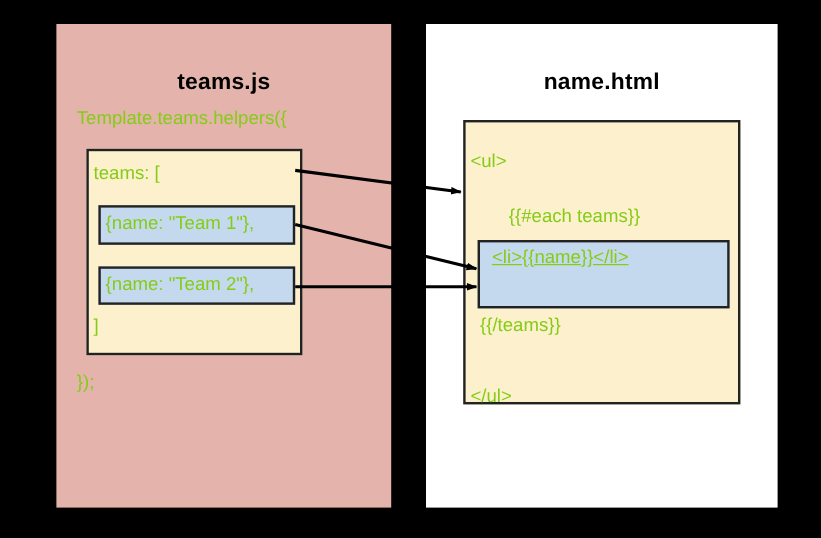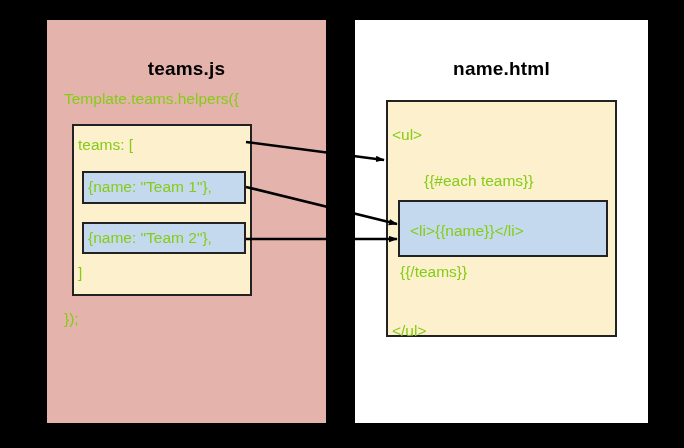--- a/index.html
+++ b/index.html
@@ -43,21 +43,21 @@
   #js-teams-open{left:78px;top:136px;text-align:right;}
   #js-array-close{left:78px;top:264px;}
   #js-helpers{left:64px;top:90px;}
   #js-tail{left:64px;top:310px;}
   #js-team1-text{left:88px;top:178px;}
   #js-team2-text{left:88px;top:229px;}
 
   #html-h3{left:392px;top:106px;}
   #html-ul-open{left:392px;top:126px;}
   #html-each-open{left:400px;top:172px;margin-left:24px;}
-  #html-li-text{left:410px;top:222px;}
+  #html-li-text{left:410px;top:206px;text-decoration:underline;}
   #html-each-close{left:400px;top:263px;}
   #html-ul-close{left:392px;top:322px;}
 
   #arrows{position:absolute;left:0;top:0;width:684px;height:448px;}
 </style>
 </head>
 <body>
 
 <div id="stage">
 

